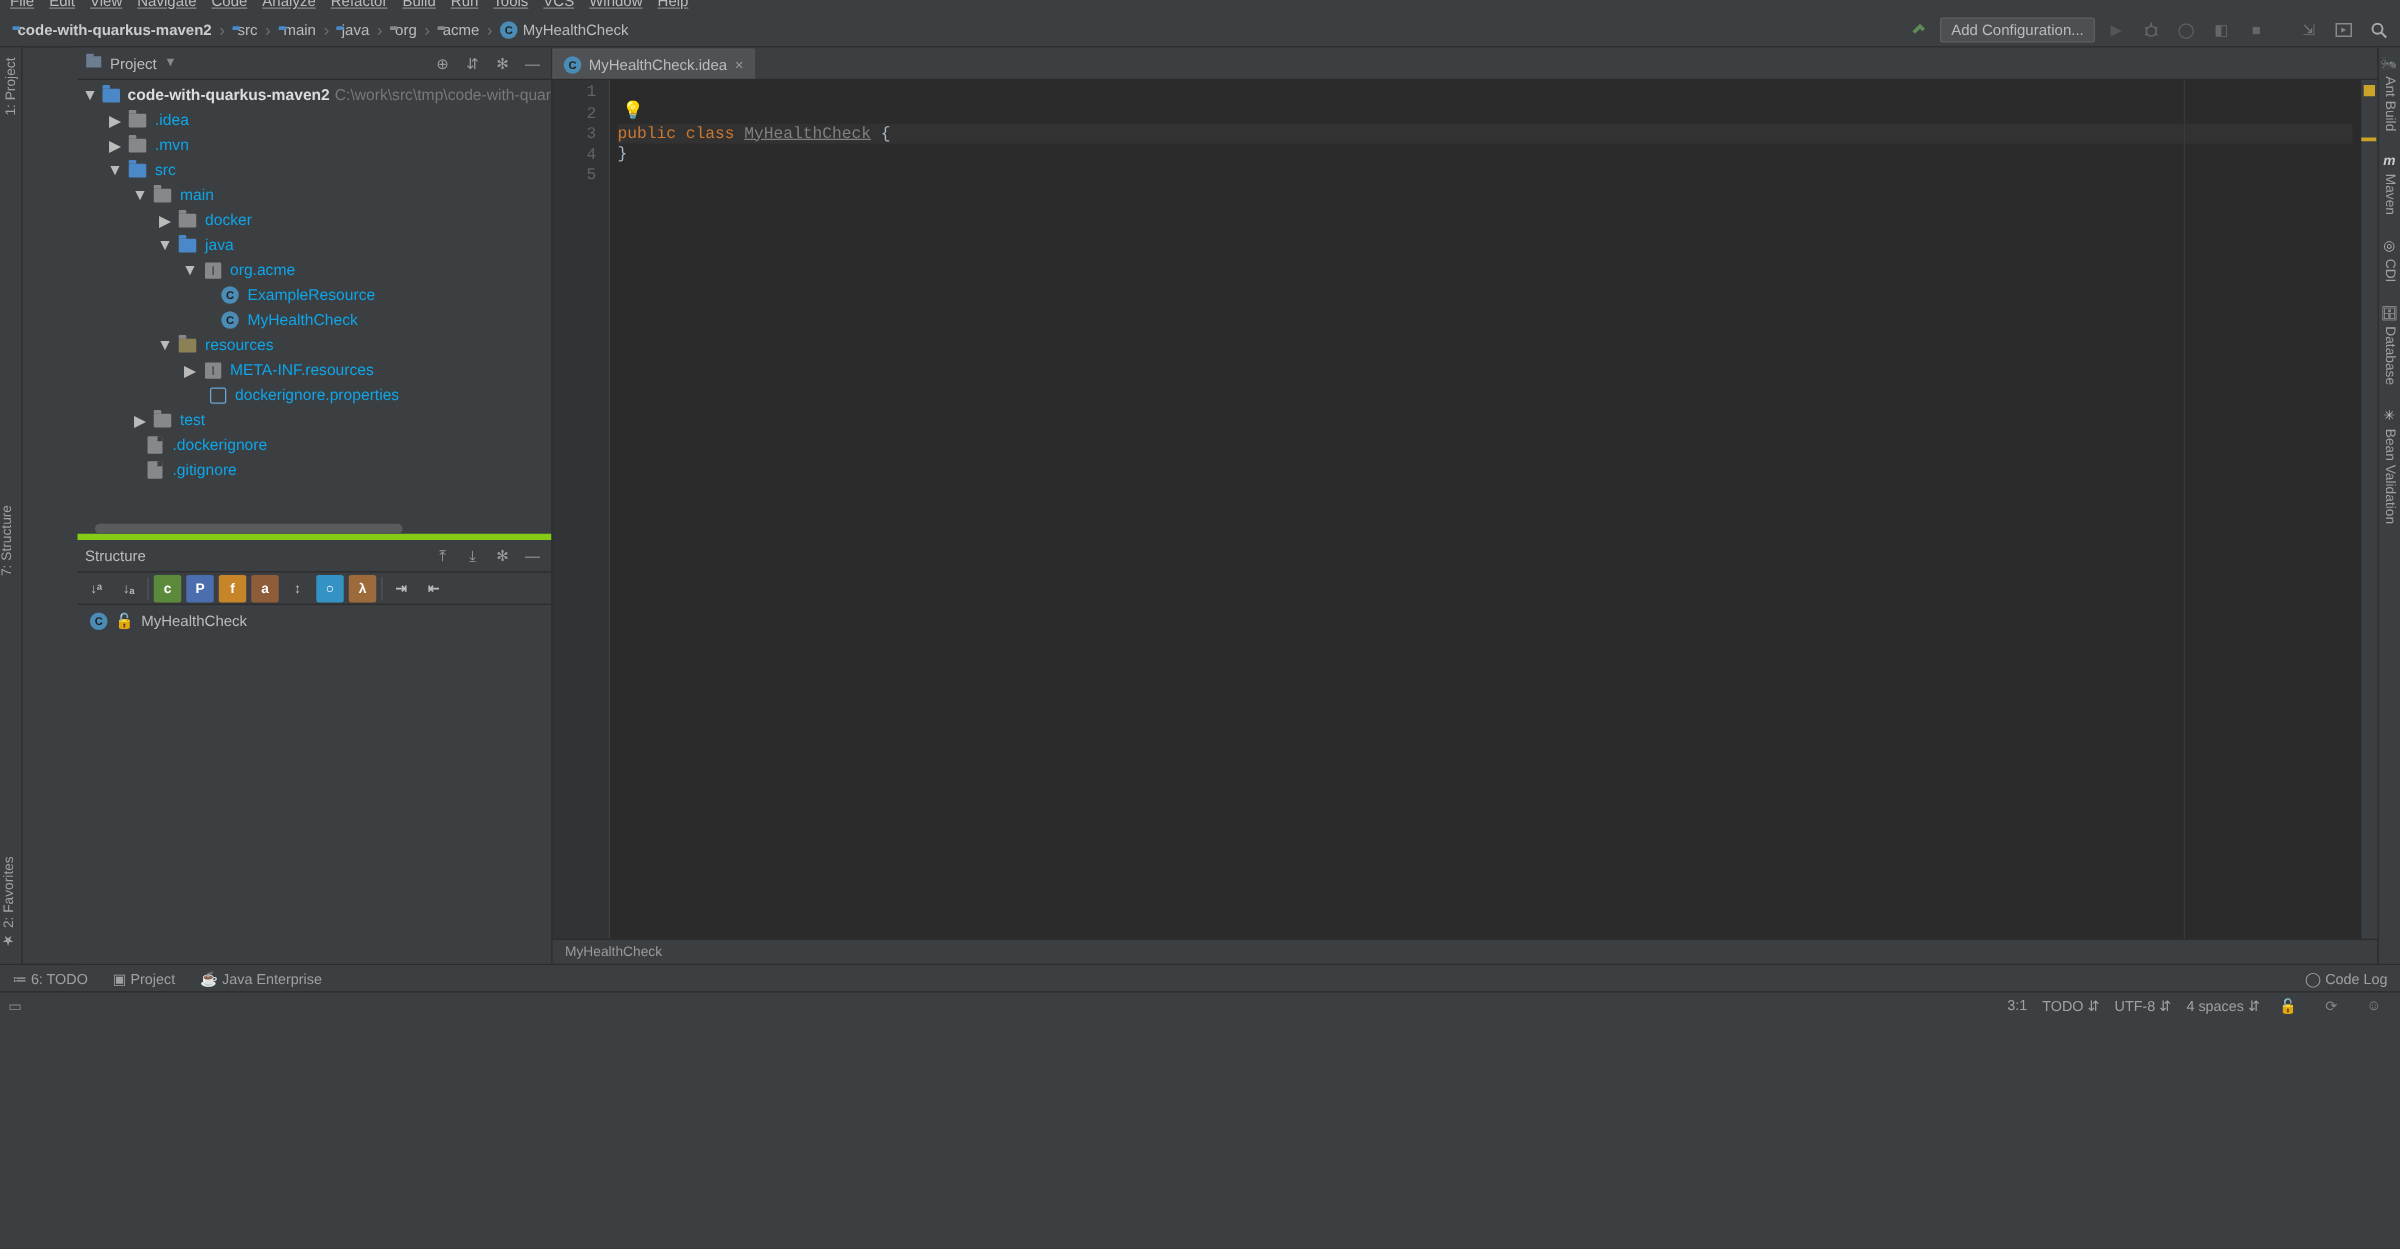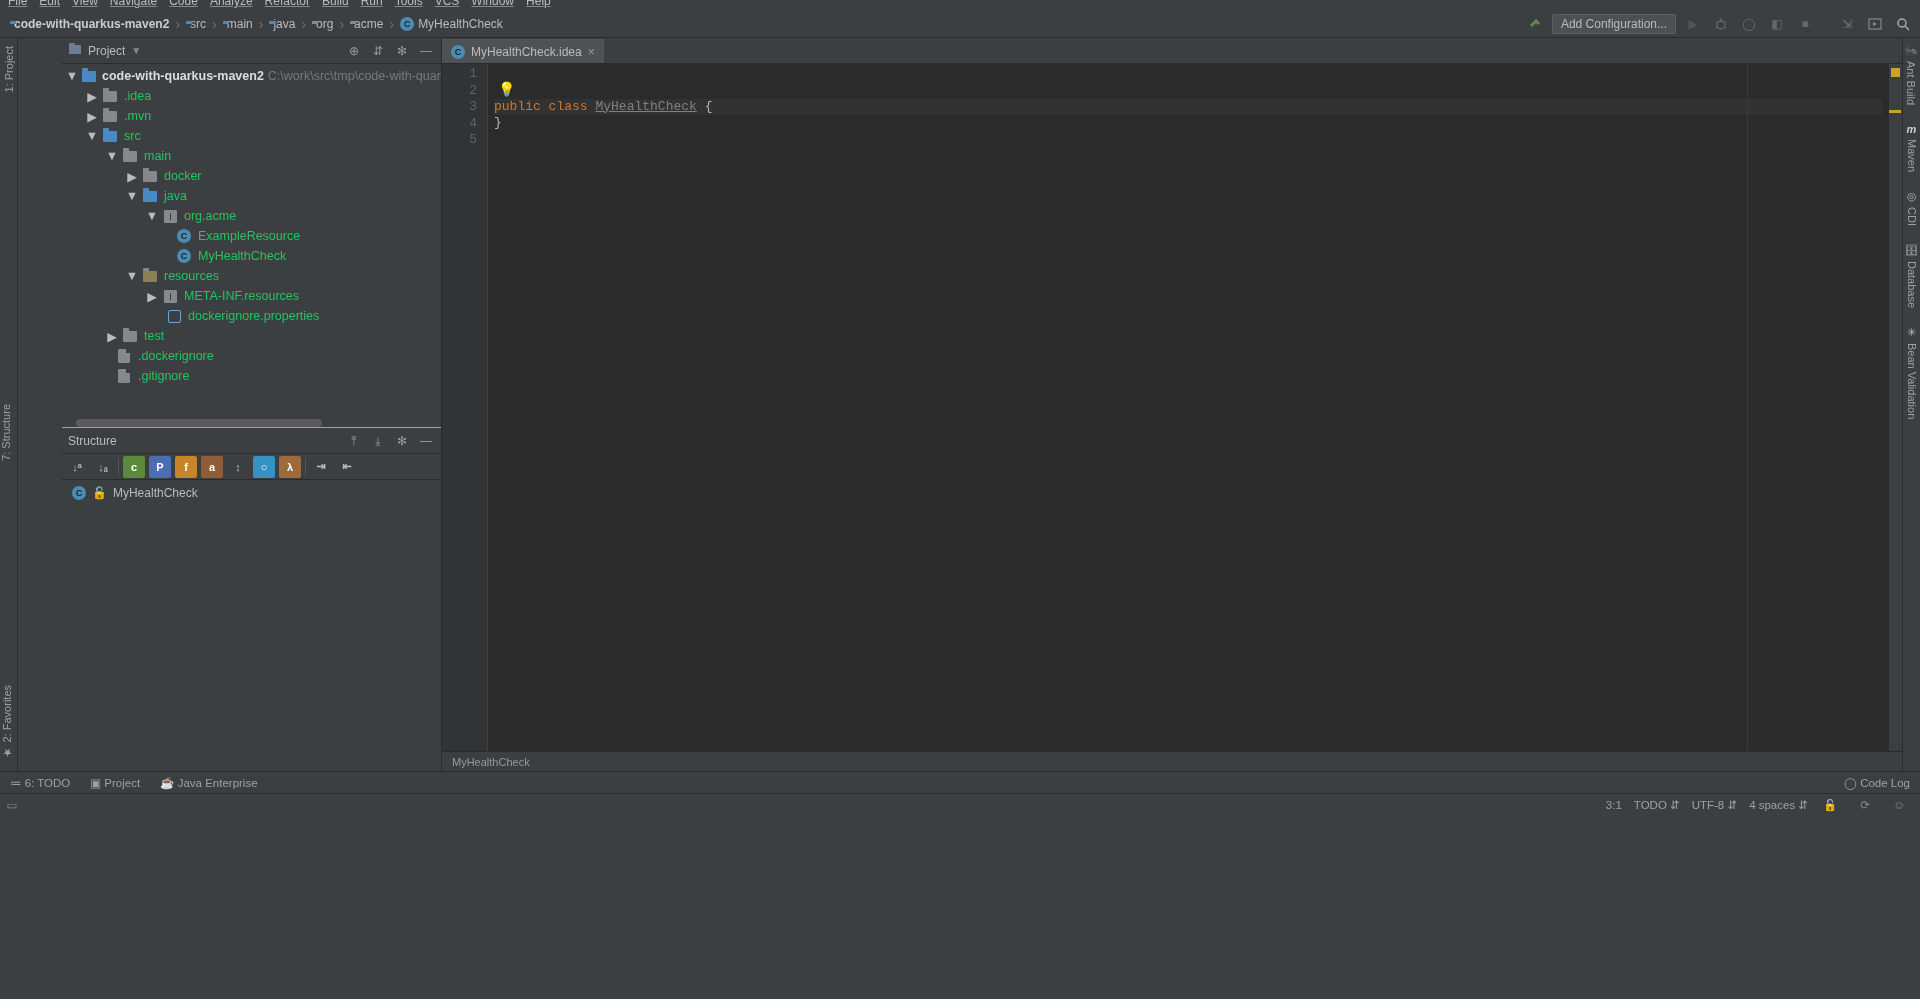--- a/index.html
+++ b/index.html
@@ -33,27 +33,27 @@
 
 .project-panel { width: 380px; background: #3c3f41; border-right: 1px solid #2b2b2b; display: flex; flex-direction: column; margin-left: 44px; }
 .panel-header { height: 26px; display: flex; align-items: center; padding: 0 6px; border-bottom: 1px solid #2b2b2b; gap: 6px; }
 .panel-header .spacer { flex: 1; }
 .panel-header .hbtn { width: 18px; height: 18px; display: flex; align-items: center; justify-content: center; color: #9a9a9a; }
 
 .tree { flex: 1; overflow: hidden; padding-top: 2px; position: relative; font-size: 12.5px; }
 .tree-row { display: flex; align-items: center; height: 20px; white-space: nowrap; }
 .tree-row .arrow { width: 12px; height: 12px; display: inline-flex; justify-content: center; align-items: center; margin-right: 4px; }
 .tree-row .ic { width: 16px; height: 16px; display: inline-flex; align-items: center; justify-content: center; margin-right: 6px; }
-.tree-row .lbl { color: #22c55e; }
+.tree-row .lbl { color: #0ea5e9; }
 .tree-row .sub { color: #787878; margin-left: 4px; }
 
 .tree-hscroll { position: absolute; bottom: 0; left: 14px; width: 246px; height: 8px; background: #595b5d; border-radius: 4px; }
 
 
-.structure-panel { height: 344px; border-top: 1px solid #84cc16; display: flex; flex-direction: column; }
+.structure-panel { height: 344px; border-top: 5px solid #84cc16; display: flex; flex-direction: column; }
 .structure-toolbar { height: 26px; display: flex; align-items: center; padding: 0 4px; border-bottom: 1px solid #2b2b2b; gap: 4px; }
 .structure-toolbar .btn { width: 22px; height: 22px; display: flex; align-items: center; justify-content: center; border-radius: 2px; font-size: 11px; font-weight: bold; color: #fff; }
 .structure-body { flex: 1; padding: 6px 10px; }
 .editor-col { flex: 1; display: flex; flex-direction: column; background: #2b2b2b; }
 .tabbar { height: 26px; display: flex; align-items: flex-end; background: #3c3f41; border-bottom: 1px solid #2b2b2b; }
 .tab { height: 24px; background: #4e5254; border: 1px solid #555; border-bottom: none; display: flex; align-items: center; padding: 0 8px; gap: 6px; font-size: 12px; }
 .tab .closex { color: #9a9a9a; font-size: 12px; }
 
 .editor-body { flex: 1; display: flex; position: relative; font-family: 'Consolas','Courier New',monospace; font-size: 13px; line-height: 16.5px; }
 .gutter { width: 46px; background: #313335; color: #606366; text-align: right; padding: 2px 10px 0 0; border-right: 1px solid #404243; }

